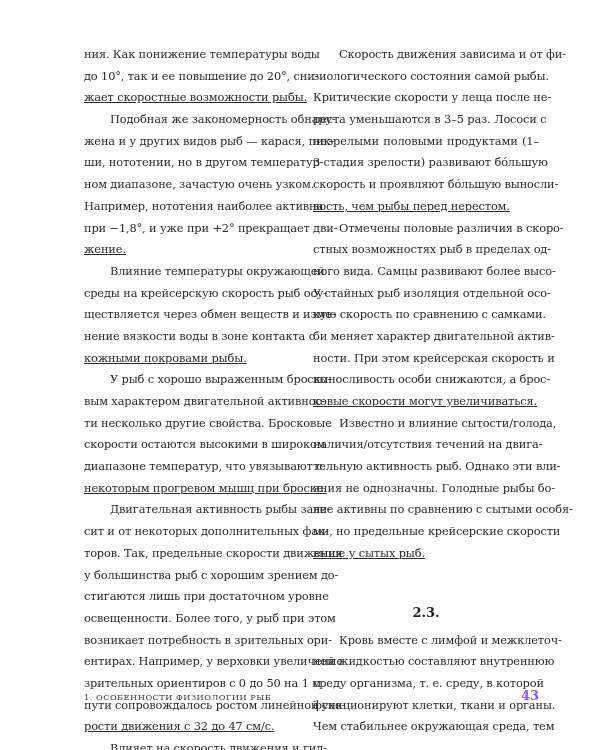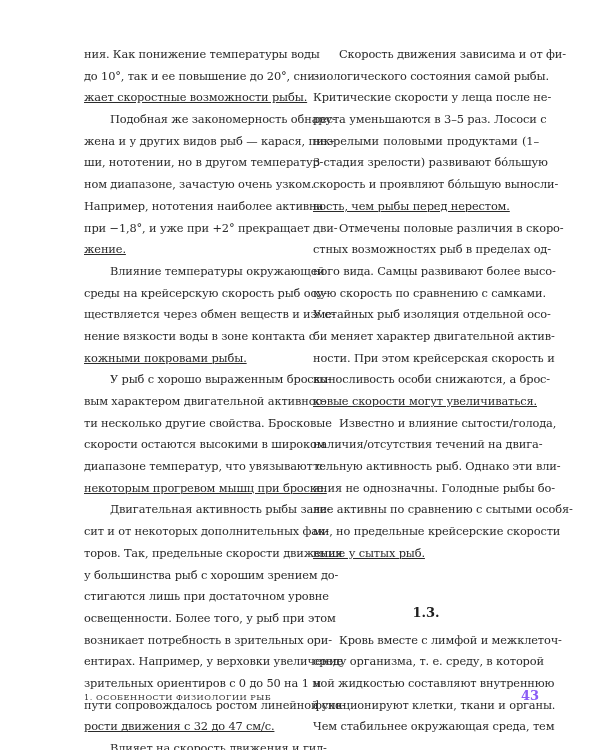--- a/index.html
+++ b/index.html
@@ -76,41 +76,41 @@
   <span class="ln">зиологического состояния самой рыбы.</span>
   <span class="ln">Критические скорости у леща после не-</span>
   <span class="ln">реста уменьшаются в 3–5 раз. Лососи с</span>
   <span class="ln">незрелыми половыми продуктами (1–</span>
   <span class="ln">3 стадия зрелости) развивают бо́льшую</span>
   <span class="ln">скорость и проявляют бо́льшую выносли-</span>
   <span class="ln last">вость, чем рыбы перед нерестом.</span>
   <span class="ln ind">Отмечены половые различия в скоро-</span>
   <span class="ln">стных возможностях рыб в пределах од-</span>
   <span class="ln">ного вида. Самцы развивают более высо-</span>
+  <span class="ln">У стайных рыб изоляция отдельной осо-</span>
   <span class="ln">кую скорость по сравнению с самками.</span>
-  <span class="ln">У стайных рыб изоляция отдельной осо-</span>
   <span class="ln">би меняет характер двигательной актив-</span>
   <span class="ln">ности. При этом крейсерская скорость и</span>
   <span class="ln">выносливость особи снижаются, а брос-</span>
   <span class="ln last">ковые скорости могут увеличиваться.</span>
   <span class="ln ind">Известно и влияние сытости/голода,</span>
   <span class="ln">наличия/отсутствия течений на двига-</span>
   <span class="ln">тельную активность рыб. Однако эти вли-</span>
   <span class="ln">яния не однозначны. Голодные рыбы бо-</span>
   <span class="ln">лее активны по сравнению с сытыми особя-</span>
   <span class="ln">ми, но предельные крейсерские скорости</span>
   <span class="ln last">выше у сытых рыб.</span>
 
   <span class="gap" style="height:38px"></span>
-  <span class="heading">1.3.</span>
+  <span class="heading">2.3.</span>
   <span class="gap" style="height:8px"></span>
 
   <span class="ln ind">Кровь вместе с лимфой и межклеточ-</span>
+  <span class="ln">ной жидкостью составляют внутреннюю</span>
   <span class="ln">среду организма, т. е. среду, в которой</span>
-  <span class="ln">ной жидкостью составляют внутреннюю</span>
   <span class="ln">функционируют клетки, ткани и органы.</span>
   <span class="ln">Чем стабильнее окружающая среда, тем</span>
 
 </div>
 
 <div class="footer">
   <span class="footer-left">1. ОСОБЕННОСТИ ФИЗИОЛОГИИ РЫБ</span>
   <span class="footer-right">43</span>
 </div>
 

